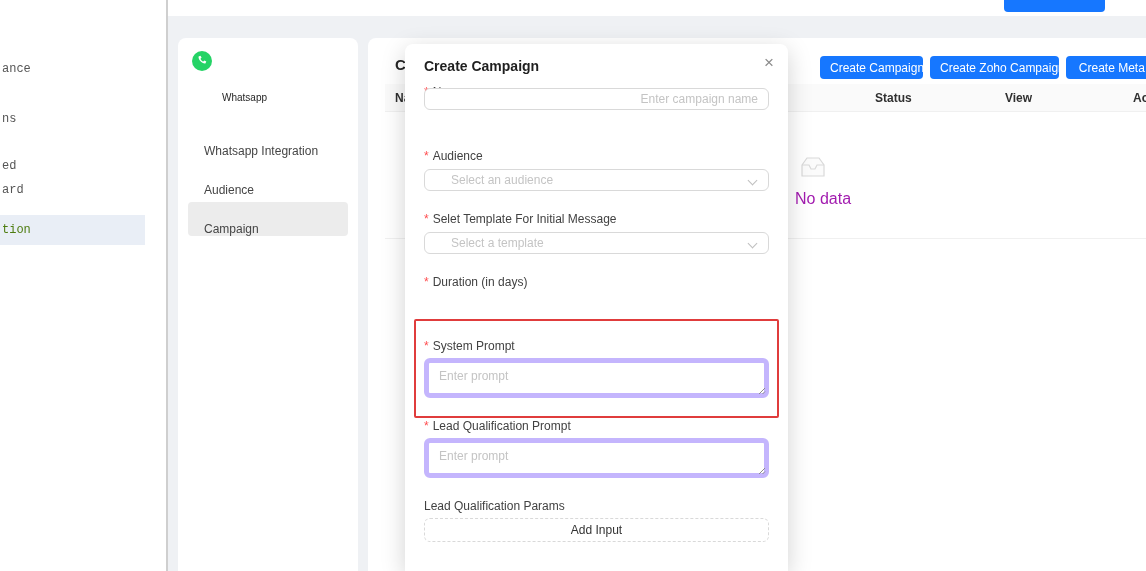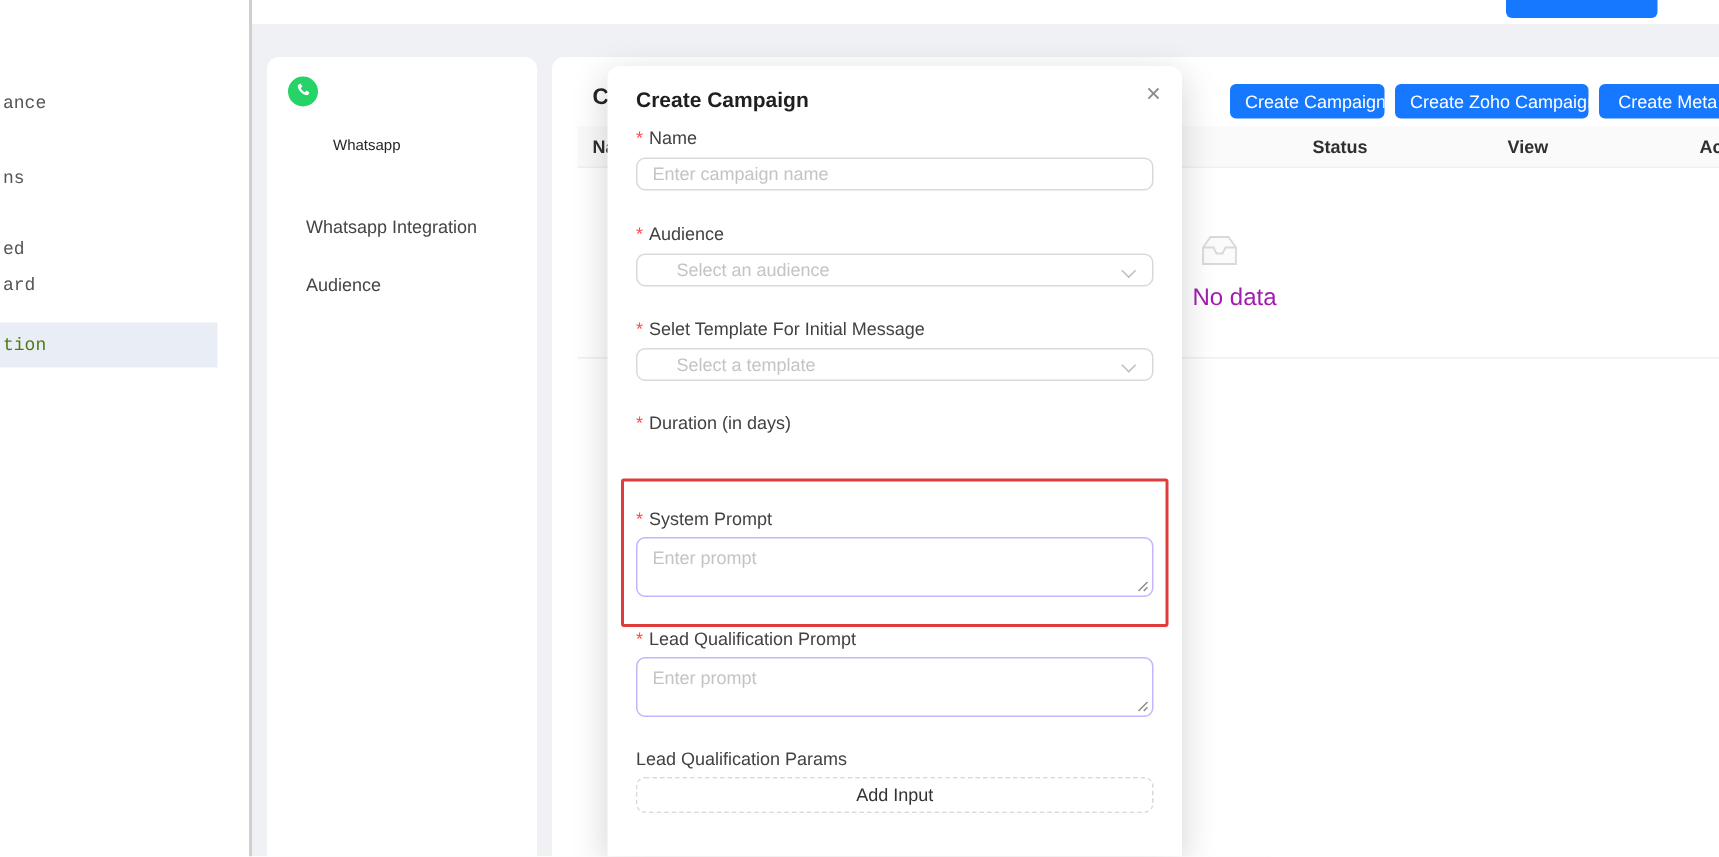--- a/index.html
+++ b/index.html
@@ -56,21 +56,21 @@
   .flabel { left:19px; height:14px; display:flex; align-items:center; gap:4px; font-size:12px; color:#424242; white-space:nowrap; }
   .req { color:#ff4d4f; }
   .ctrl { left:19px; width:345px; border:1px solid #d9d9d9; border-radius:6px; background:#fff;
           font-size:12px; font-family:"Liberation Sans",sans-serif; color:#333; }
   .ipt { height:22px; padding:0 10px; outline:none; }
   .ipt::placeholder, .ta::placeholder { color:#c4c4c4; opacity:1; }
   .sel { height:22px; line-height:20px; padding:0 26px; color:#c4c4c4; cursor:pointer; }
   .chev { position:absolute; right:12px; top:7px; width:7px; height:7px;
           border-right:1.4px solid #bfbfbf; border-bottom:1.4px solid #bfbfbf; transform:rotate(45deg); }
   .ta-wrap { left:19px; width:345px; height:40px; }
-  .ta { width:100%; height:100%; border:1px solid #c4b5fd; border-radius:6px; resize:none; outline:none;
+  .ta { width:100%; height:100%; border:5px solid #c4b5fd; border-radius:6px; resize:none; outline:none;
         padding:6px 10px; font-size:12px; font-family:"Liberation Sans",sans-serif; }
   .grip { position:absolute; right:3px; bottom:3px; pointer-events:none; }
   .dashed-btn { left:19px; width:345px; height:24px; border:1px dashed #d9d9d9; border-radius:6px;
                 background:#fff; font-size:12px; font-family:"Liberation Sans",sans-serif; color:#333; cursor:pointer; }
   .annotation { left:9px; top:275px; width:365px; height:99px; border:2px solid #e03c3c; border-radius:2px;
                 z-index:20; pointer-events:none; }
 </style>
 </head>
 <body>
 
@@ -104,20 +104,23 @@
     </svg>
   </span>
   <div class="abs wa-title">Whatsapp</div>
 
   <div class="abs wa-item" style="top:86px">
     <span>Whatsapp Integration</span>
   </div>
   <div class="abs wa-item" style="top:125px">
     <span>Audience</span>
   </div>
+  <div class="abs wa-item selected" style="top:124px; margin-top:40px">
+    <span>Campaign</span>
+  </div>
 </div>
 
 <div class="abs card main-card">
   <div class="abs main-heading">C</div>
 
   <button class="blue-btn" style="left:452px; width:103px;">Create Campaign</button>
   <button class="blue-btn" style="left:562px; width:129px;">Create Zoho Campaign</button>
   <button class="blue-btn" style="left:698px; width:115px;">Create Meta Lea</button>
 
   <div class="abs thead">
@@ -138,21 +141,21 @@
 </div>
 
 <div class="abs modal">
   <div class="abs modal-title">Create Campaign</div>
   <span class="abs modal-close">×</span>
 
   <div class="abs flabel" style="top:41px">
     <span class="req">*</span>
     <span>Name</span>
   </div>
-  <input class="abs ctrl ipt" style="top: 61px;" placeholder="Enter campaign name">
+  <input class="abs ctrl ipt" style="top: 44px; text-align: right;" placeholder="Enter campaign name">
 
   <div class="abs flabel" style="top:105px">
     <span class="req">*</span>
     <span>Audience</span>
   </div>
   <div class="abs ctrl sel" style="top:125px">
     <span>Select an audience</span>
     <span class="chev"></span>
   </div>
 

